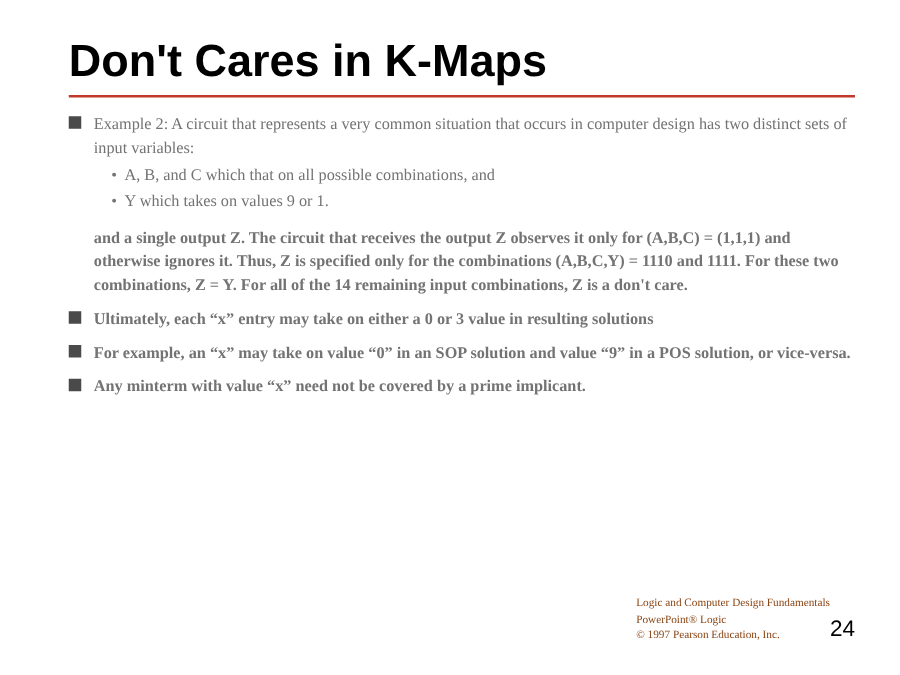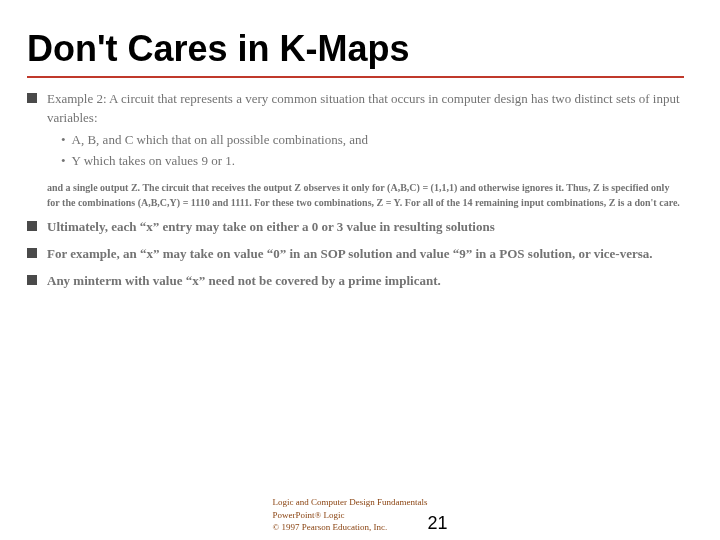--- a/index.html
+++ b/index.html
@@ -12,21 +12,21 @@
       width: 720px;
       height: 540px;
       background: #ffffff;
       font-family: 'Times New Roman', Times, serif;
       overflow: hidden;
     }
 
     .slide {
       width: 720px;
       height: 540px;
-      padding: 28px 36px 20px 27px;
+      padding: 28px 36px 20px 55px;
       position: relative;
       background: #ffffff;
     }
 
     .title {
       font-size: 36px;
       font-weight: bold;
       color: #000000;
       margin-bottom: 6px;
       font-family: Arial, sans-serif;
@@ -77,32 +77,32 @@
 
     .sub-dot {
       margin-right: 6px;
       font-size: 13px;
       line-height: 1.45;
     }
 
     .continuation-text {
       margin-left: 20px;
       margin-bottom: 8px;
-      font-size: 10px;
+      font-size: 13px;
       line-height: 1.45;
       font-weight: bold;
     }
 
     .footer {
       position: absolute;
-      bottom: 6px;
+      bottom: 26px;
       left: 36px;
       right: 36px;
       display: flex;
-      justify-content: center;
+      justify-content: flex-end;
       align-items: flex-end;
     }
 
     .footer-left {
       font-size: 9px;
       color: #8b4513;
       line-height: 1.4;
     }
 
     .footer-right {
@@ -167,15 +167,15 @@
     </div>
 
   </div>
 
   <div class="footer">
     <div class="footer-left">
       <div>Logic and Computer Design Fundamentals</div>
       <div>PowerPoint® Logic</div>
       <div>© 1997 Pearson Education, Inc.</div>
     </div>
-    <div class="footer-right">21</div>
+    <div class="footer-right">24</div>
   </div>
 </div>
 
 </body></html>

